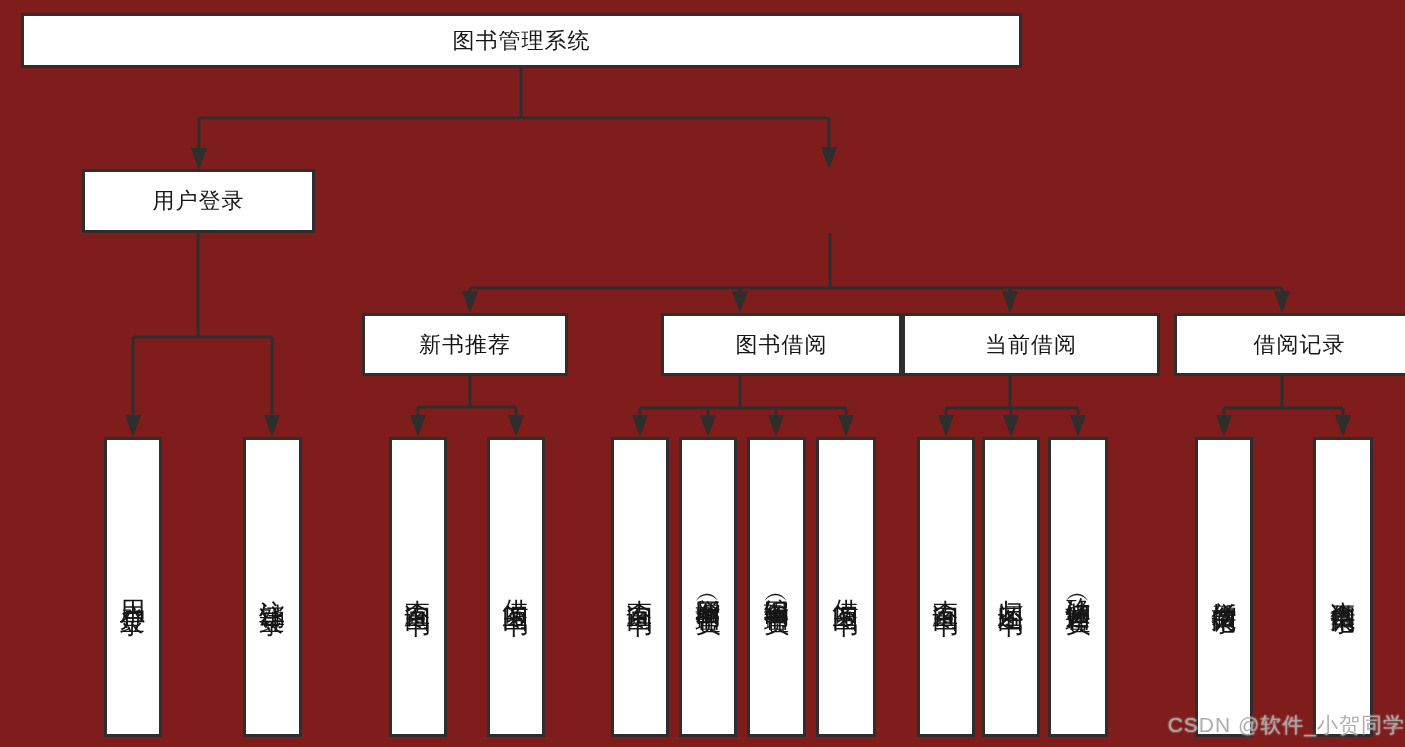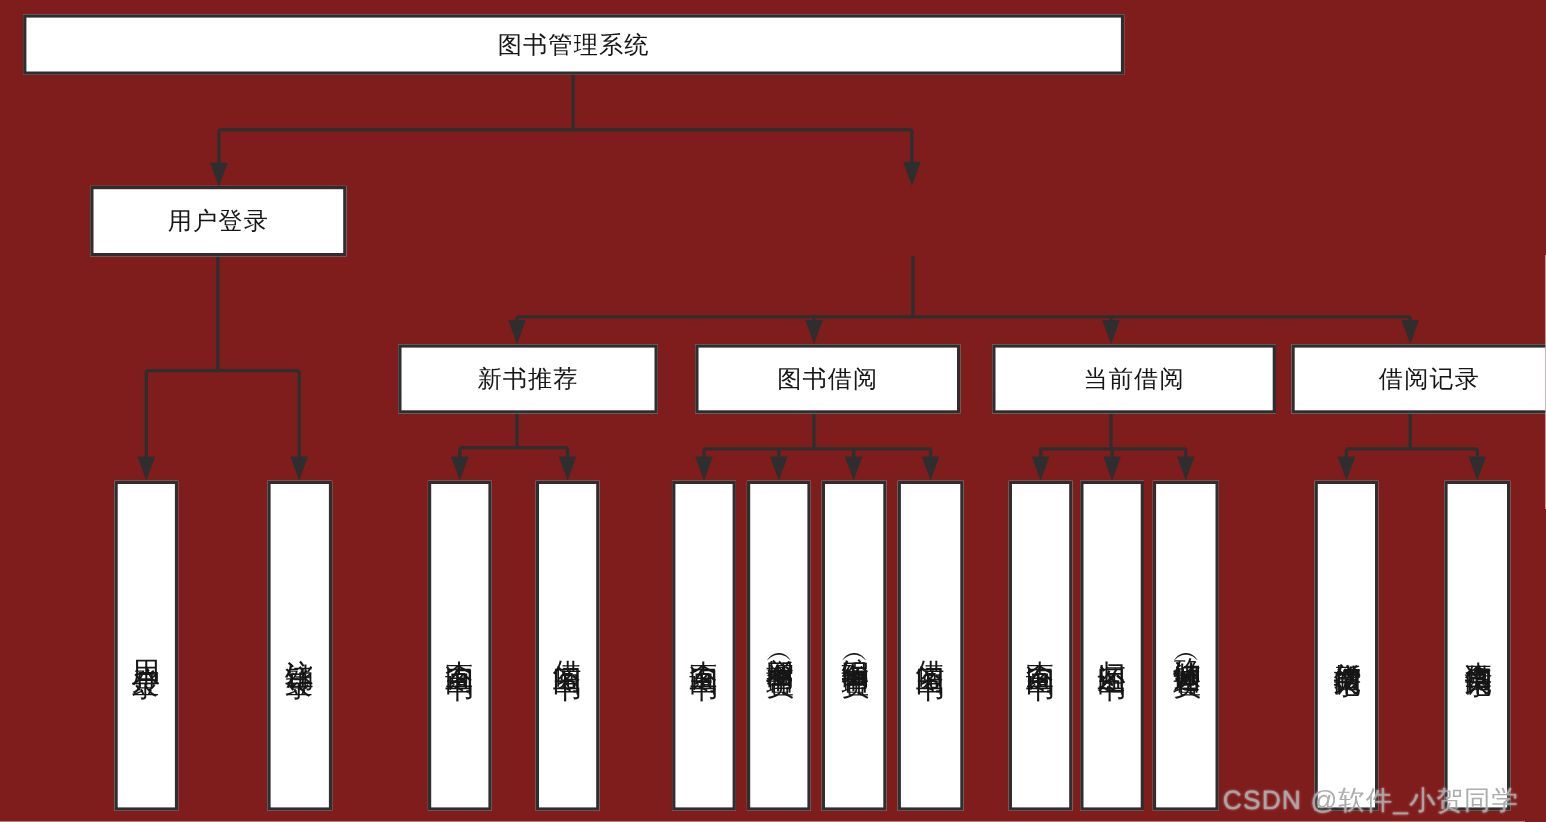--- a/index.html
+++ b/index.html
@@ -14,22 +14,22 @@
     position:absolute;box-sizing:border-box;background:#ffffff;border:3px solid #2e2e2e;
     display:flex;align-items:center;justify-content:center;z-index:2;
   }
   .node.h .lbl{font-size:22px;letter-spacing:1px;white-space:nowrap;}
   .node.v .lbl{
     writing-mode:vertical-rl;text-orientation:mixed;
     font-size:26px;letter-spacing:4px;line-height:1;white-space:nowrap;
   }
   .node.v.long .lbl{letter-spacing:2px;font-size:25px;}
   .watermark{
-    position:absolute;top:711px;right:24px;z-index:5;
-    font-size:24px;color:rgba(166,166,166,0.92);letter-spacing:1px;white-space:nowrap;
+    position:absolute;top:711px;right:0;z-index:5;
+    font-size:21px;color:rgba(166,166,166,0.92);letter-spacing:1px;white-space:nowrap;
     text-shadow:0 0 2px rgba(255,255,255,0.8);
   }
 </style>
 </head>
 <body>
 
 <div class="stage">
 
   <svg class="connectors" viewBox="0 0 1405 747" xmlns="http://www.w3.org/2000/svg">
     <g>
@@ -75,24 +75,24 @@
   </svg>
 
   <div class="node h" style="left:21px;top:13px;width:1001px;height:55px">
     <span class="lbl">图书管理系统</span>
   </div>
 
   <div class="node h" style="left:82px;top:169px;width:233px;height:64px">
     <span class="lbl">用户登录</span>
   </div>
 
-  <div class="node h" style="left:362px;top:313px;width:236px;height:63px">
+  <div class="node h" style="left:362px;top:313px;width:206px;height:63px">
     <span class="lbl">新书推荐</span>
   </div>
-  <div class="node h" style="left:632px;top:313px;width:241px;height:63px">
+  <div class="node h" style="left:661px;top:313px;width:241px;height:63px">
     <span class="lbl">图书借阅</span>
   </div>
   <div class="node h" style="left:902px;top:313px;width:258px;height:63px">
     <span class="lbl">当前借阅</span>
   </div>
   <div class="node h" style="left:1174px;top:313px;width:251px;height:63px">
     <span class="lbl">借阅记录</span>
   </div>
 
   <div class="node v" style="left:104px;top:437px;width:58px;height:300px">

